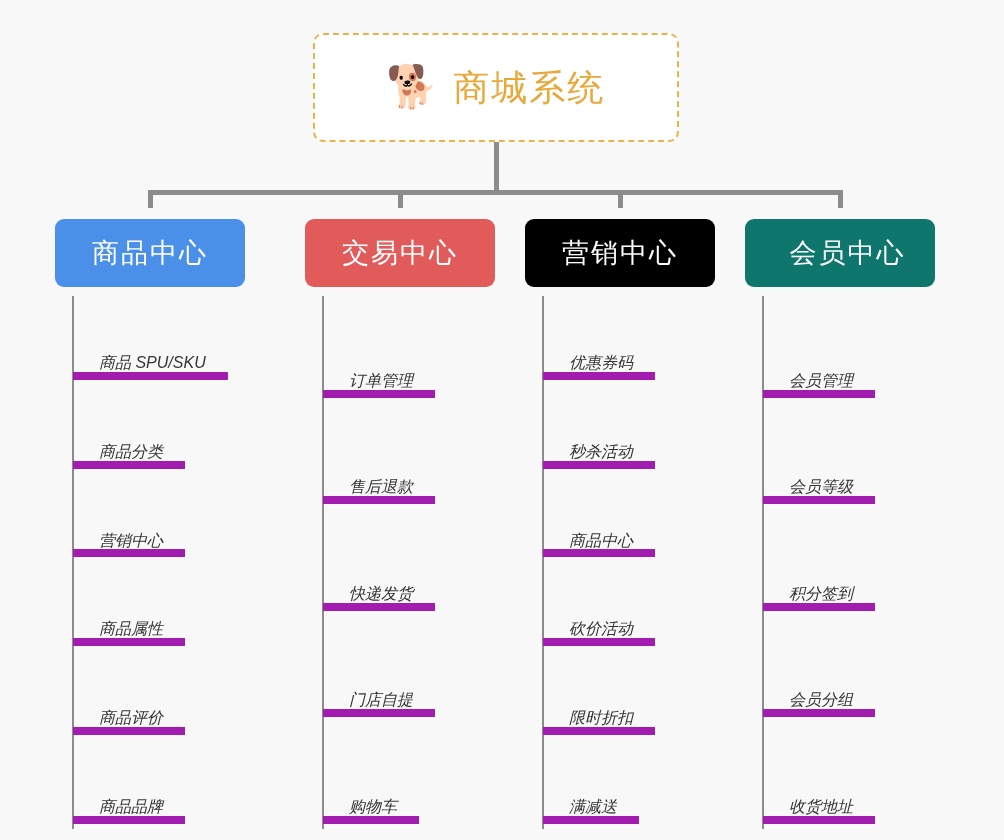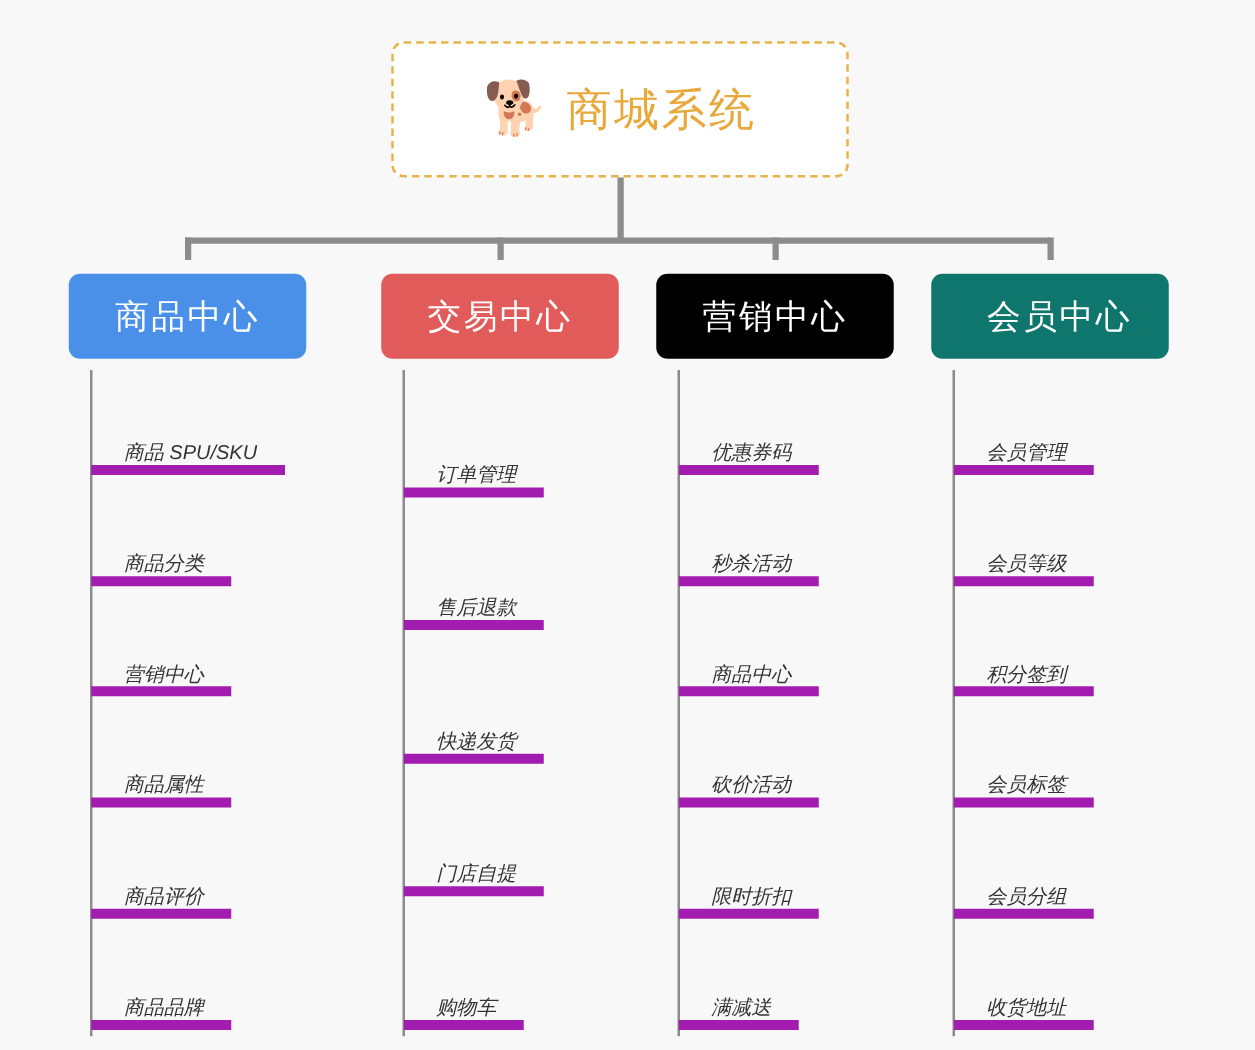--- a/index.html
+++ b/index.html
@@ -241,23 +241,20 @@
             <div class="leaf">
               <span class="leaf-label">会员管理</span>
             </div>
             <div class="leaf">
               <span class="leaf-label">会员等级</span>
             </div>
             <div class="leaf">
               <span class="leaf-label">积分签到</span>
             </div>
             <div class="leaf">
-              <span class="leaf-label">会员标签</span>
-            </div>
-            <div class="leaf">
               <span class="leaf-label">会员分组</span>
             </div>
             <div class="leaf">
               <span class="leaf-label">收货地址</span>
             </div>
           </div>
         </div>
       </div>
     </div>
 

